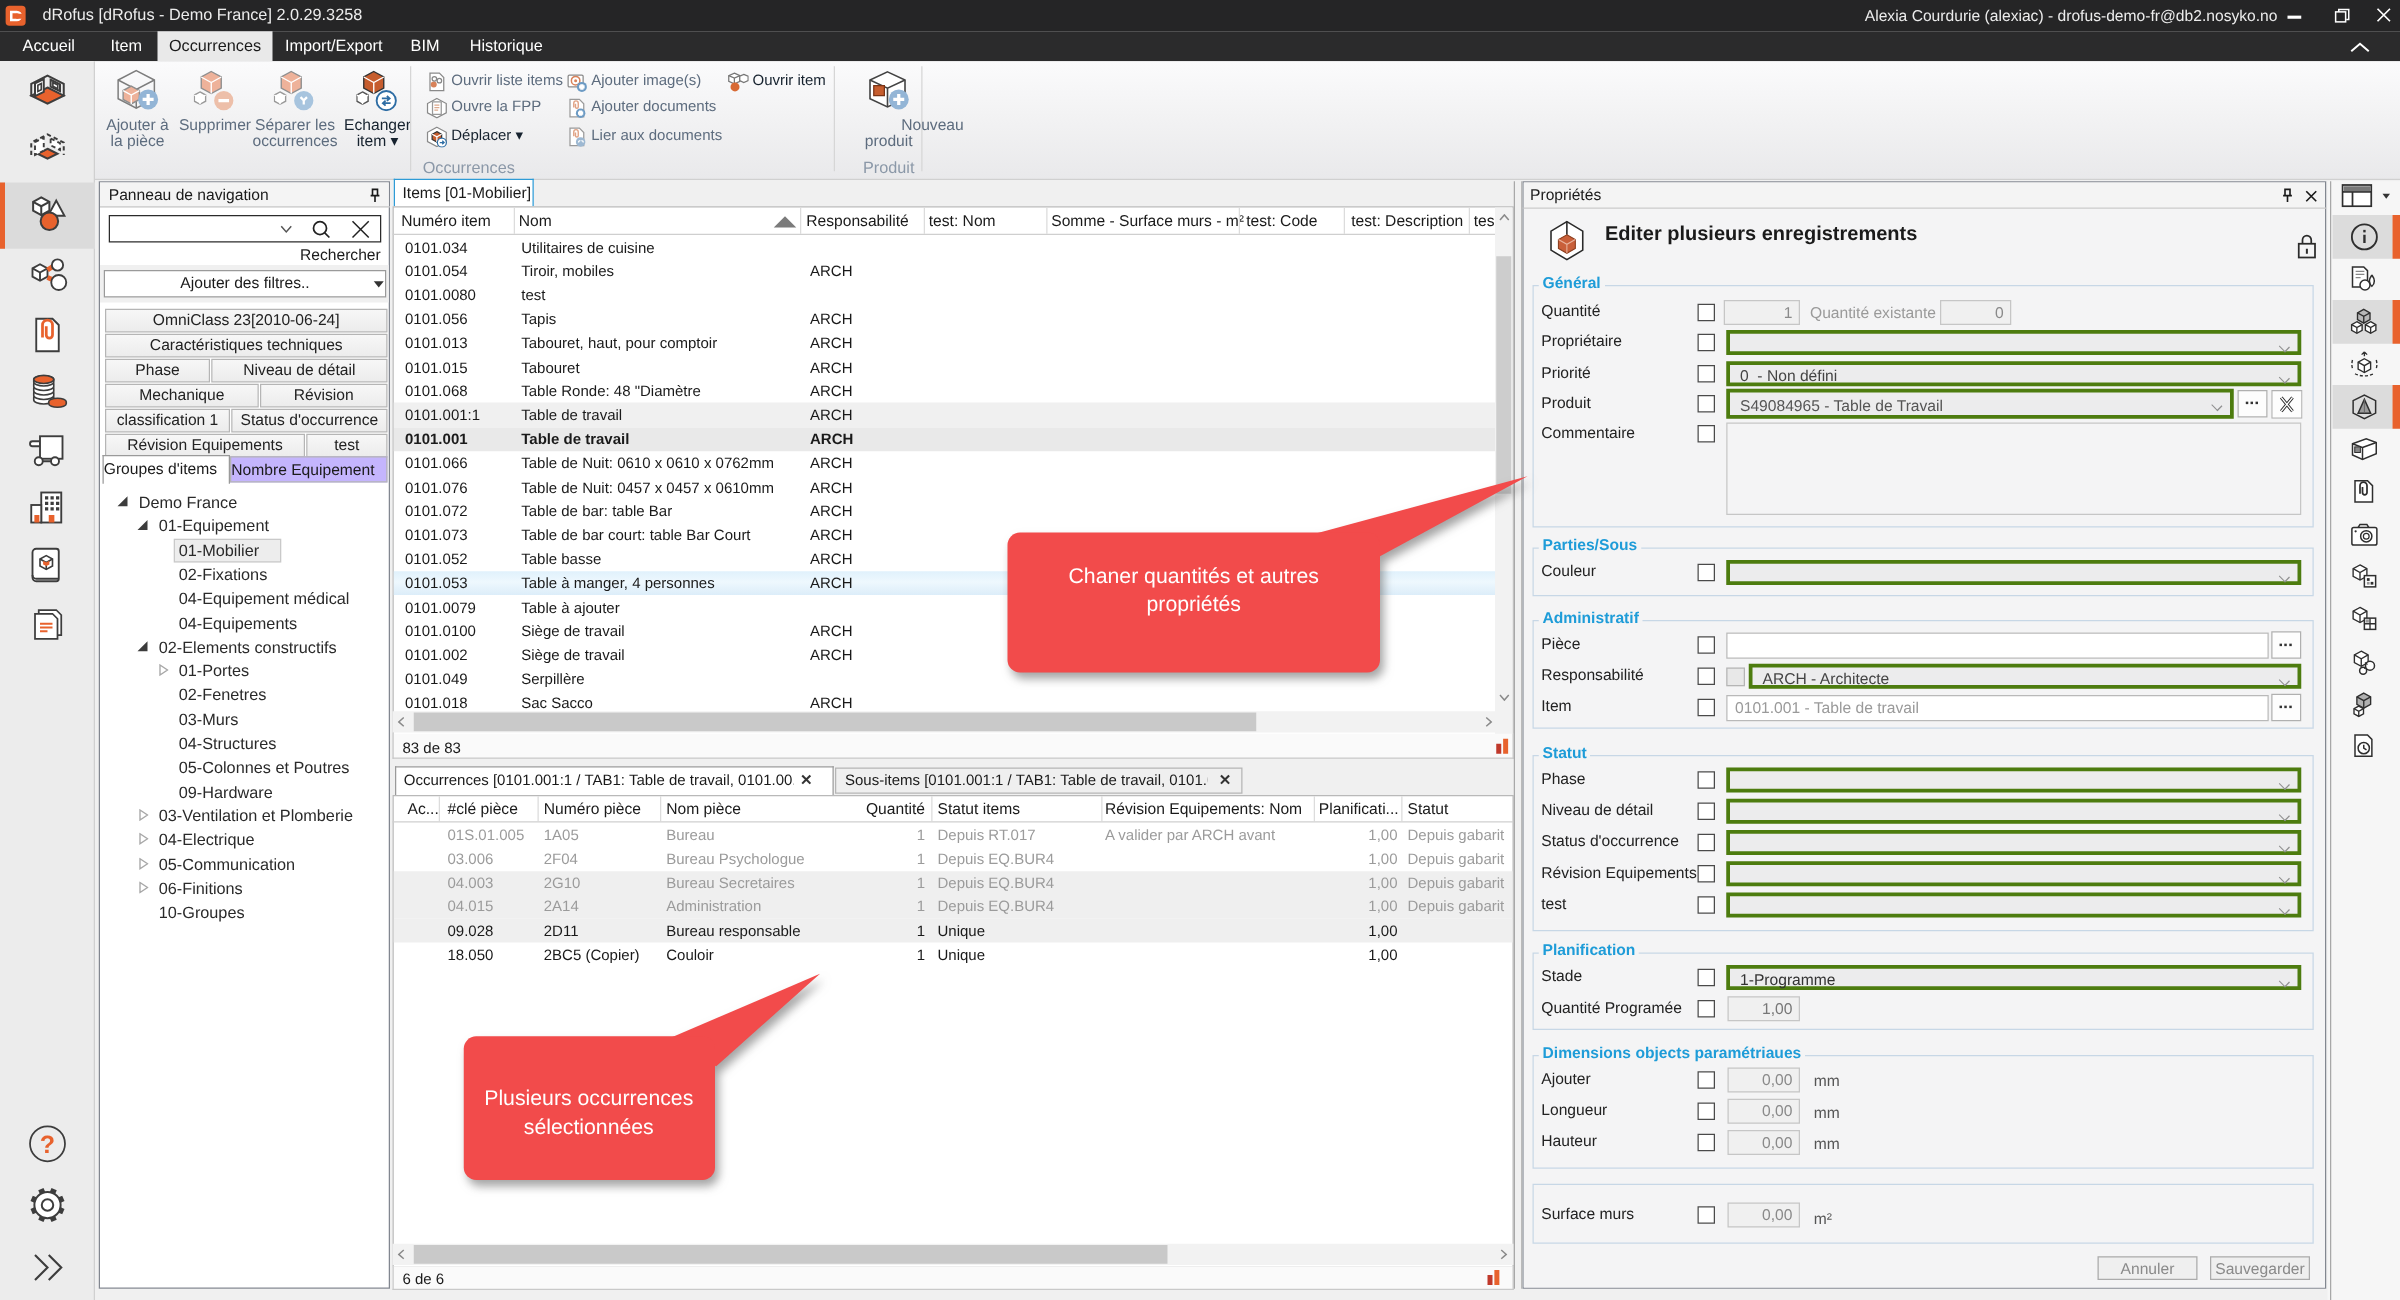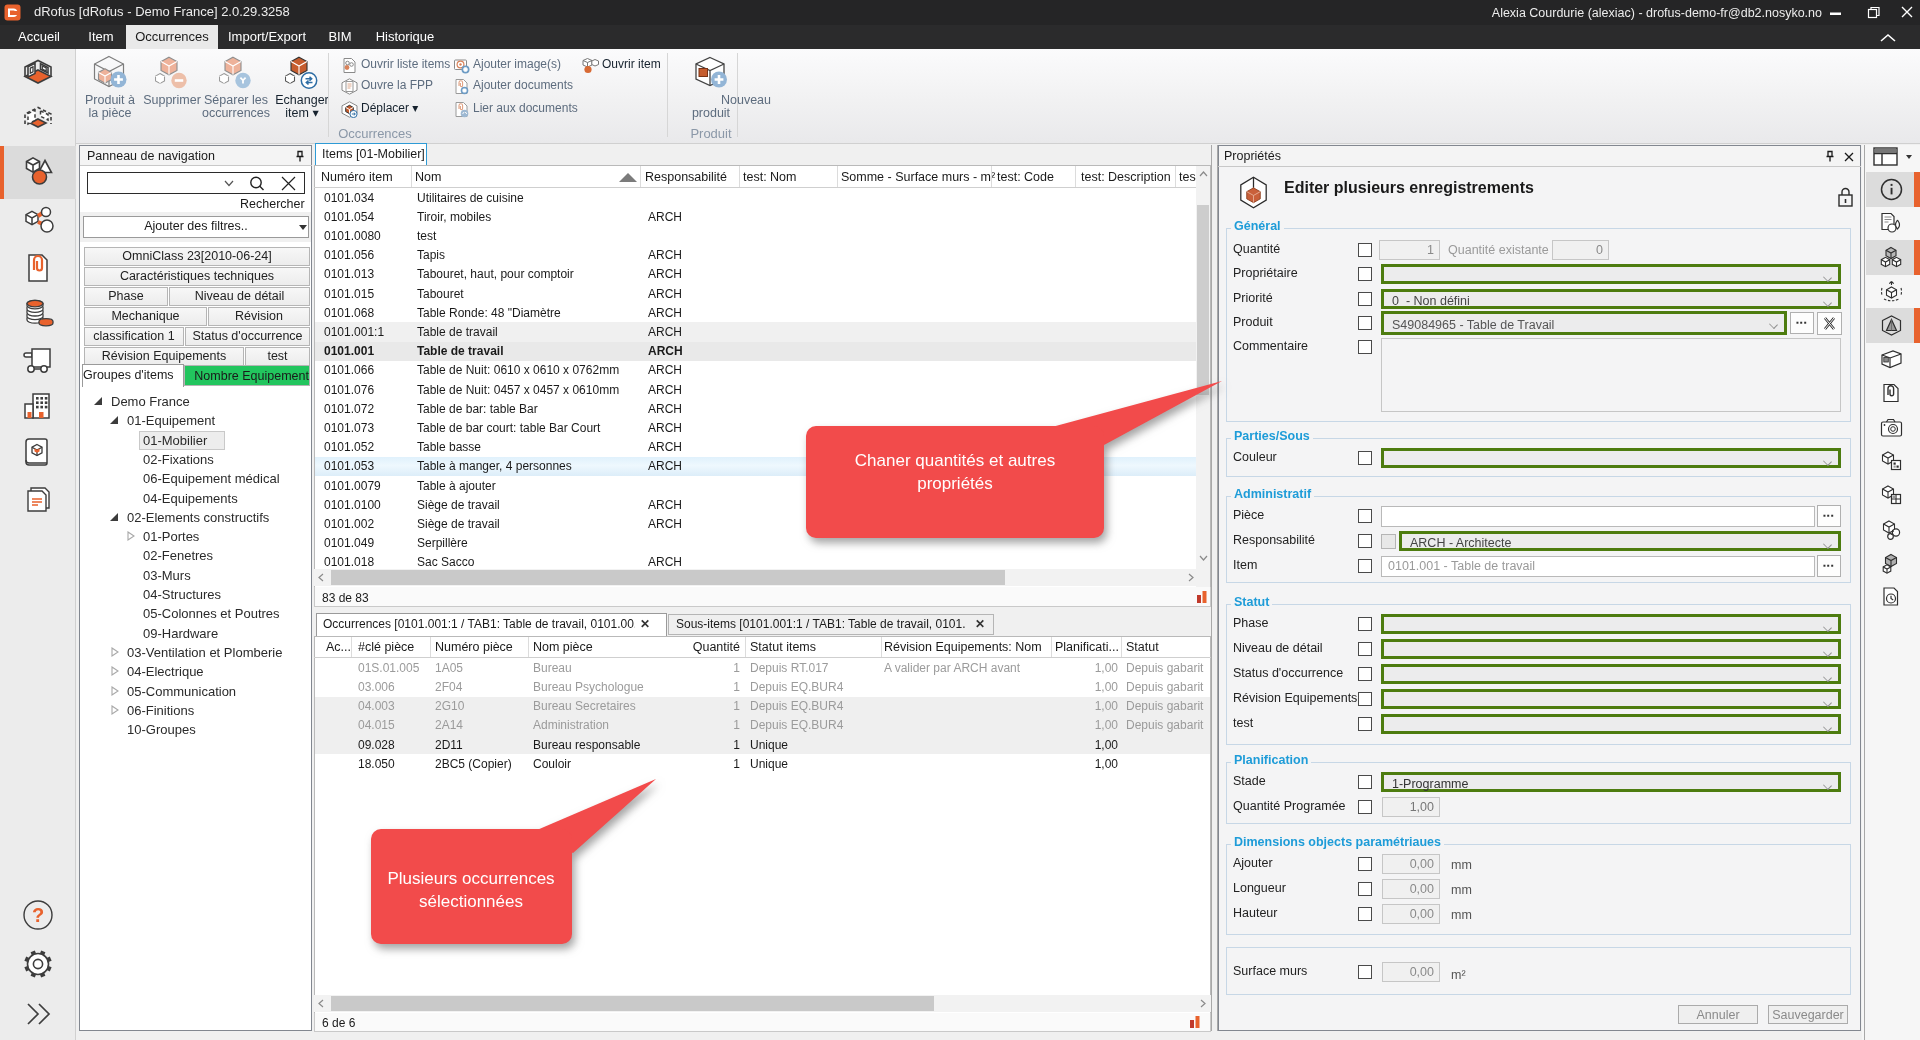--- a/index.html
+++ b/index.html
@@ -40,21 +40,21 @@
   </svg>
 <div class="a" style="left:0;top:49px;width:1920px;height:95px;background:linear-gradient(180deg,#fbfbfc,#f1f1f2 55%,#e9e9eb);border-bottom:1px solid #d0d0d0"></div>
 <svg class="a" style="left:93px;top:55px" width="34" height="34" viewBox="0 0 34 34">
     <path d="M16 1.5 L30.5 9 L30.5 24 L16 31.5 L1.5 24 L1.5 9 Z" fill="none" stroke="#7d7d7d" stroke-width="1.2"></path>
     <path d="M1.5 9 L16 16.5 L30.5 9 M16 16.5 L16 31.5" fill="none" stroke="#7d7d7d" stroke-width="1.2"></path>
     <path d="M12 13.85 L18.5 17.425 L18.5 24.575 L12 28.15 L5.5 24.575 L5.5 17.425 Z" fill="#eeb29a" stroke="#8f8f8f" stroke-width="1.1"></path>
     <path d="M5.5 17.425 L12 21 L18.5 17.425 M12 21 L12 28.15" fill="none" stroke="#fff" stroke-width="1.1"></path>
     <circle cx="25.5" cy="24.5" r="8" fill="#93b5d6"></circle>
     <path d="M21.1 24.5 H29.9 M25.5 20.1 V28.9" stroke="#fff" stroke-width="2.6"></path>
   </svg>
-<div class="a" style="left:50px;top:94px;width:120px;text-align:center;font-size:12.5px;line-height:13px;color:#5d6c7e;white-space:nowrap">Produit à</div>
+<div class="a" style="left:50px;top:94px;width:120px;text-align:center;font-size:12.5px;line-height:13px;color:#5d6c7e;white-space:nowrap">Ajouter à</div>
 <div class="a" style="left:50px;top:107px;width:120px;text-align:center;font-size:12.5px;line-height:13px;color:#5d6c7e;white-space:nowrap">la pièce</div>
 <svg class="a" style="left:155px;top:55px" width="34" height="34" viewBox="0 0 34 34">
     <path d="M14 2.1999999999999993 L22 6.6 L22 15.4 L14 19.8 L6 15.4 L6 6.6 Z" fill="#eeb29a" stroke="#8f8f8f" stroke-width="1.1"></path>
     <path d="M6 6.6 L14 11 L22 6.6 M14 11 L14 19.8" fill="none" stroke="#fff" stroke-width="1.1"></path>
     <path d="M5 18.55 L9.5 21.025 L9.5 25.975 L5 28.45 L0.5 25.975 L0.5 21.025 Z" fill="#fff" stroke="#9a9a9a" stroke-width="1.1"></path>
     <path d="M0.5 21.025 L5 23.5 L9.5 21.025 M5 23.5 L5 28.45" fill="none" stroke="#fff" stroke-width="1.1"></path>
     <circle cx="24" cy="25.5" r="7.7" fill="#edbfa9"></circle>
     <path d="M19.765 25.5 H28.235" stroke="#fff" stroke-width="2.6"></path>
   </svg>
 <div class="a" style="left:112px;top:94px;width:120px;text-align:center;font-size:12.5px;line-height:13px;color:#5d6c7e;white-space:nowrap">Supprimer</div>
@@ -265,34 +265,34 @@
 <div class="a" style="left:84px;top:247px;width:226px;height:19px;background:linear-gradient(#f7f7f7,#ececec);border:1px solid #b5b5b5;line-height:17px;text-align:center;font-size:12.5px;color:#222">OmniClass 23[2010-06-24]</div>
 <div class="a" style="left:84px;top:267px;width:226px;height:19px;background:linear-gradient(#f7f7f7,#ececec);border:1px solid #b5b5b5;line-height:17px;text-align:center;font-size:12.5px;color:#222">Caractéristiques techniques</div>
 <div class="a" style="left:84px;top:287px;width:84px;height:19px;background:linear-gradient(#f7f7f7,#ececec);border:1px solid #b5b5b5;line-height:17px;text-align:center;font-size:12.5px;color:#222">Phase</div>
 <div class="a" style="left:169px;top:287px;width:141px;height:19px;background:linear-gradient(#f7f7f7,#ececec);border:1px solid #b5b5b5;line-height:17px;text-align:center;font-size:12.5px;color:#222">Niveau de détail</div>
 <div class="a" style="left:84px;top:307px;width:123px;height:19px;background:linear-gradient(#f7f7f7,#ececec);border:1px solid #b5b5b5;line-height:17px;text-align:center;font-size:12.5px;color:#222">Mechanique</div>
 <div class="a" style="left:208px;top:307px;width:102px;height:19px;background:linear-gradient(#f7f7f7,#ececec);border:1px solid #b5b5b5;line-height:17px;text-align:center;font-size:12.5px;color:#222">Révision</div>
 <div class="a" style="left:84px;top:327px;width:100px;height:19px;background:linear-gradient(#f7f7f7,#ececec);border:1px solid #b5b5b5;line-height:17px;text-align:center;font-size:12.5px;color:#222">classification 1</div>
 <div class="a" style="left:185px;top:327px;width:125px;height:19px;background:linear-gradient(#f7f7f7,#ececec);border:1px solid #b5b5b5;line-height:17px;text-align:center;font-size:12.5px;color:#222">Status d'occurrence</div>
 <div class="a" style="left:84px;top:347px;width:160px;height:19px;background:linear-gradient(#f7f7f7,#ececec);border:1px solid #b5b5b5;line-height:17px;text-align:center;font-size:12.5px;color:#222">Révision Equipements</div>
 <div class="a" style="left:245px;top:347px;width:65px;height:19px;background:linear-gradient(#f7f7f7,#ececec);border:1px solid #b5b5b5;line-height:17px;text-align:center;font-size:12.5px;color:#222">test</div>
-<div class="a" style="left:184px;top:365px;width:126px;height:21px;background:#22c55e;border:1px solid #b5b5b5;line-height:20px;text-align:right;font-size:12.5px">Nombre Equipement</div>
+<div class="a" style="left:184px;top:365px;width:126px;height:21px;background:#c4b5fd;border:1px solid #b5b5b5;line-height:20px;text-align:left;font-size:12.5px">Nombre Equipement</div>
 <div class="a" style="left:82px;top:364px;width:102px;height:23px;background:#fff;border:1px solid #9a9a9a;border-bottom:none;line-height:21px;text-align:left;font-size:12.5px">Groupes d'items</div>
 <svg class="a" style="left:93px;top:396px" width="10" height="10" viewBox="0 0 10 10">
     <path d="M9 1 L9 9 L1 9 Z" fill="#3c3c3c"></path>
   </svg>
 <div class="a" style="left:111px;top:394px;font-size:13px;color:#2a2a2a;white-space:nowrap">Demo France</div>
 <svg class="a" style="left:109px;top:415.3px" width="10" height="10" viewBox="0 0 10 10">
     <path d="M9 1 L9 9 L1 9 Z" fill="#3c3c3c"></path>
   </svg>
 <div class="a" style="left:127px;top:413.3px;font-size:13px;color:#2a2a2a;white-space:nowrap">01-Equipement</div>
 <div class="a" style="left:139px;top:430.6px;width:86px;height:19px;background:#ededed;border:1px solid #c9c9c9"></div>
 <div class="a" style="left:143px;top:432.6px;font-size:13px;color:#2a2a2a;white-space:nowrap">01-Mobilier</div>
 <div class="a" style="left:143px;top:451.90000000000003px;font-size:13px;color:#2a2a2a;white-space:nowrap">02-Fixations</div>
-<div class="a" style="left:143px;top:471.20000000000005px;font-size:13px;color:#2a2a2a;white-space:nowrap">06-Equipement médical</div>
+<div class="a" style="left:143px;top:471.20000000000005px;font-size:13px;color:#2a2a2a;white-space:nowrap">04-Equipement médical</div>
 <div class="a" style="left:143px;top:490.50000000000006px;font-size:13px;color:#2a2a2a;white-space:nowrap">04-Equipements</div>
 <svg class="a" style="left:109px;top:511.80000000000007px" width="10" height="10" viewBox="0 0 10 10">
     <path d="M9 1 L9 9 L1 9 Z" fill="#3c3c3c"></path>
   </svg>
 <div class="a" style="left:127px;top:509.80000000000007px;font-size:13px;color:#2a2a2a;white-space:nowrap">02-Elements constructifs</div>
 <svg class="a" style="left:127px;top:531.1px" width="8" height="10" viewBox="0 0 8 10">
     <path d="M1 1 L7 5 L1 9 Z" fill="none" stroke="#a8a8a8" stroke-width="1.1"></path>
   </svg>
 <div class="a" style="left:143px;top:529.1px;font-size:13px;color:#2a2a2a;white-space:nowrap">01-Portes</div>
 <div class="a" style="left:143px;top:548.4px;font-size:13px;color:#2a2a2a;white-space:nowrap">02-Fenetres</div>

